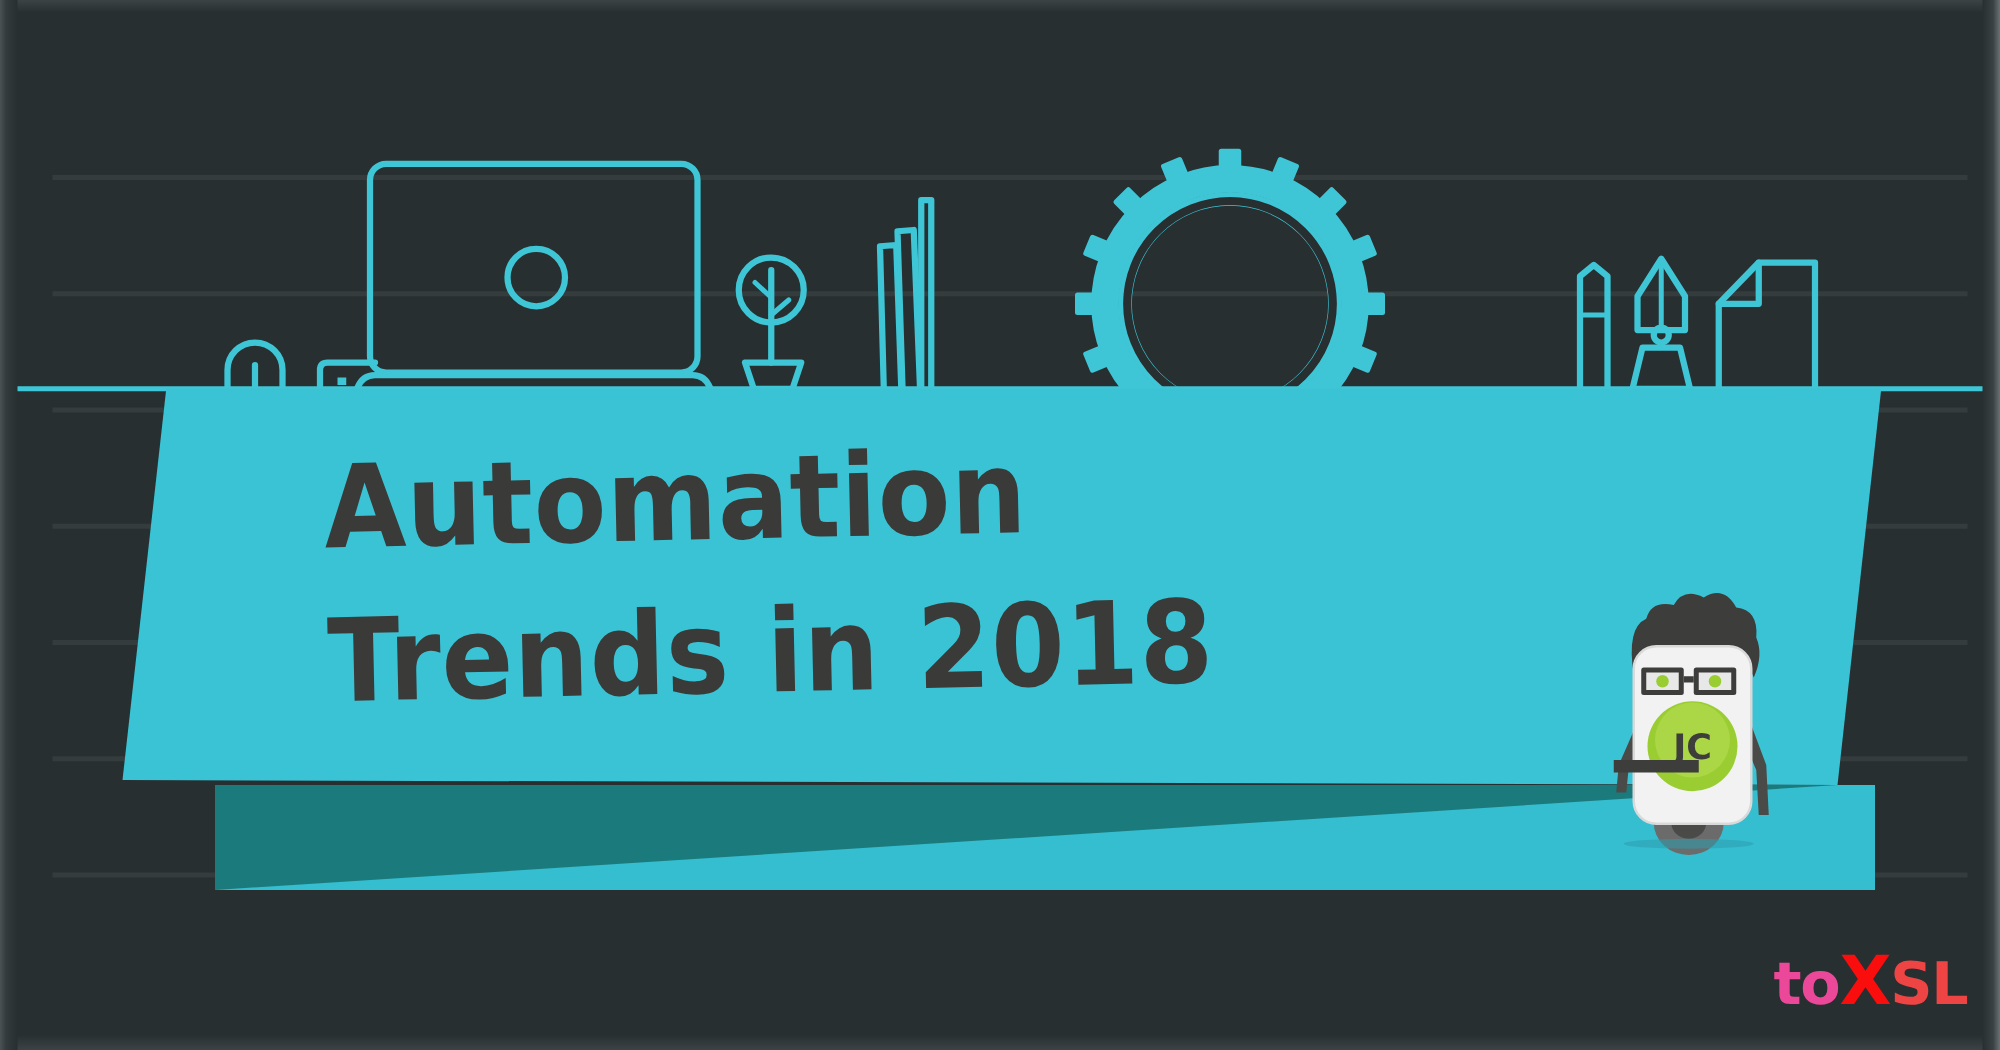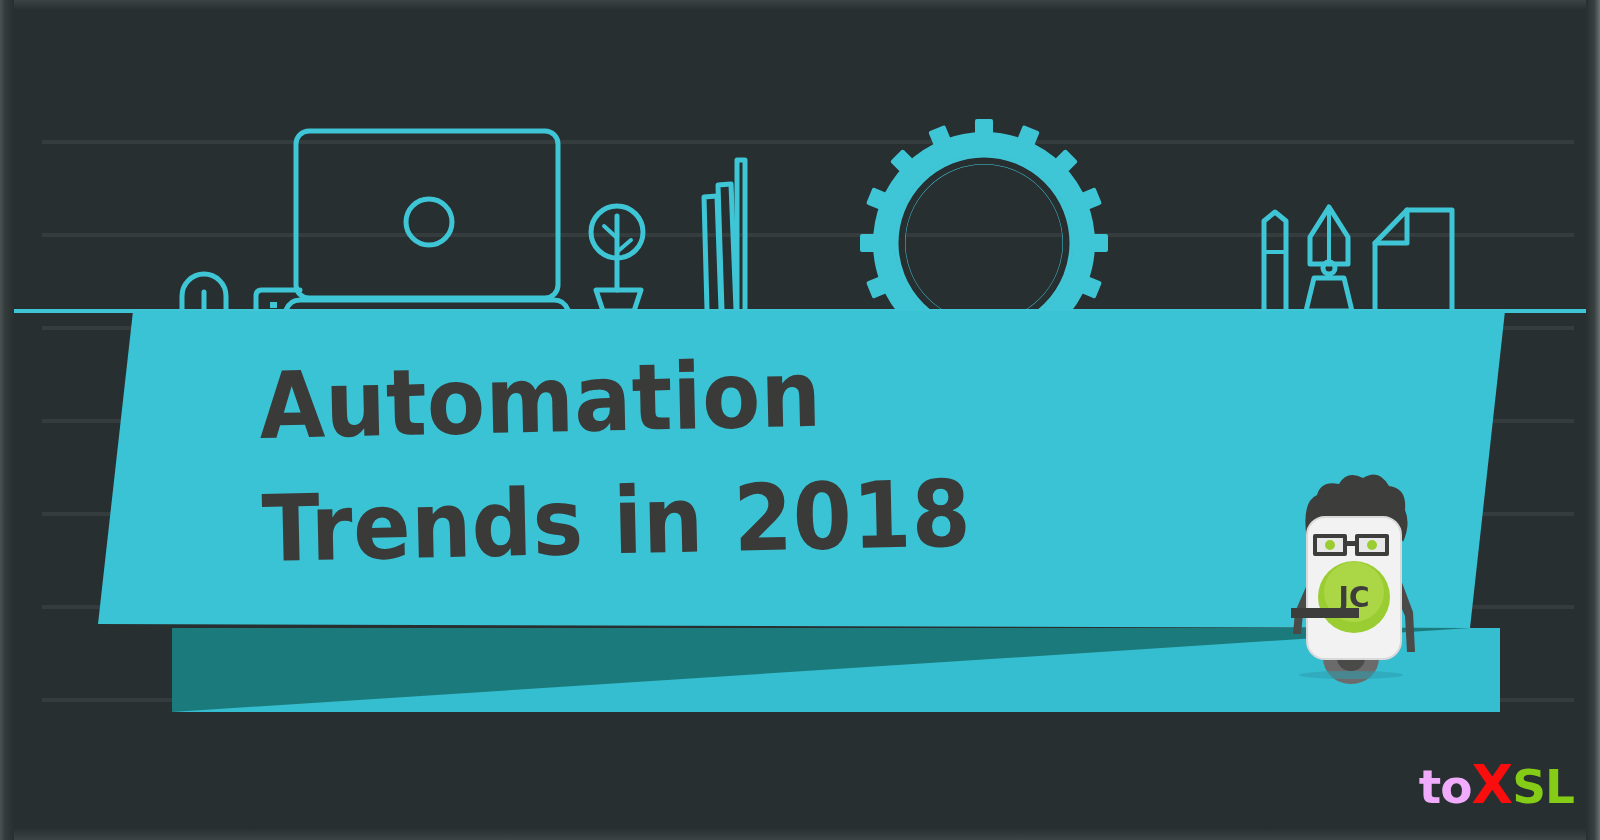--- a/index.html
+++ b/index.html
@@ -94,23 +94,23 @@
     right: 26px;
     bottom: 28px;
     z-index: 10;
     font-family: "DejaVu Sans", "Liberation Sans", sans-serif;
     font-weight: bold;
     font-size: 47px;
     letter-spacing: -1px;
     line-height: 1;
     user-select: none;
   }
-  #brand-logo .logo-to  { color: #f0abfc; }
+  #brand-logo .logo-to  { color: #ec4899; }
   #brand-logo .logo-x   { color: #fa0d0d; font-size: 54px; }
-  #brand-logo .logo-sl  { color: #84cc16; }
+  #brand-logo .logo-sl  { color: #ef4444; }
 </style>
 </head>
 <body>
 
 <div id="banner-root">
 
   <div>
     <div class="gridline" style="top:140px"></div>
     <div class="gridline" style="top:233px"></div>
     <div class="gridline" style="top:326px"></div>

